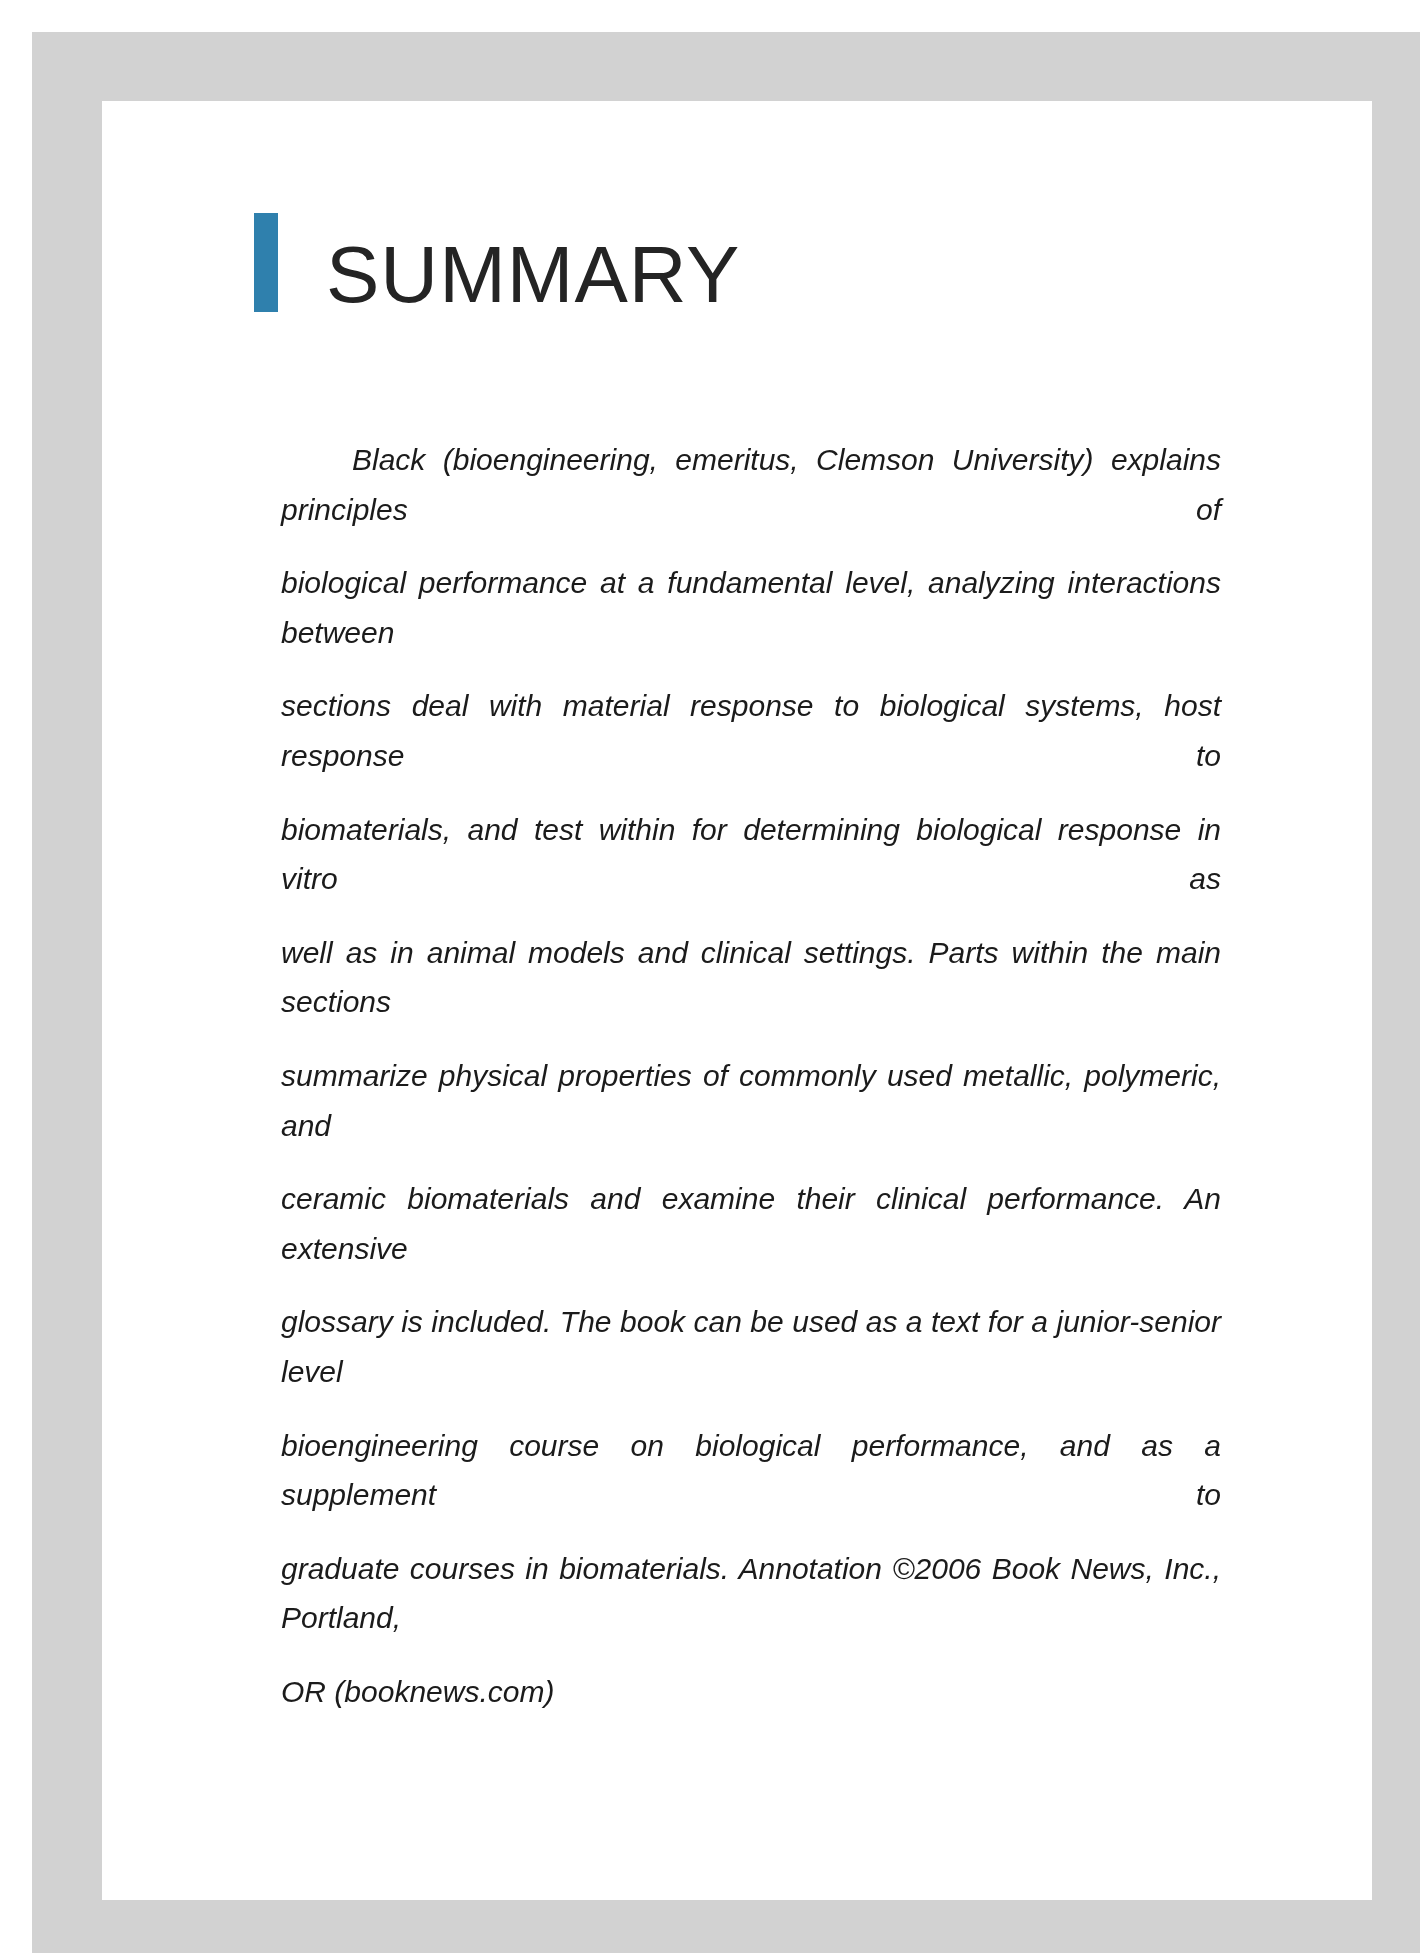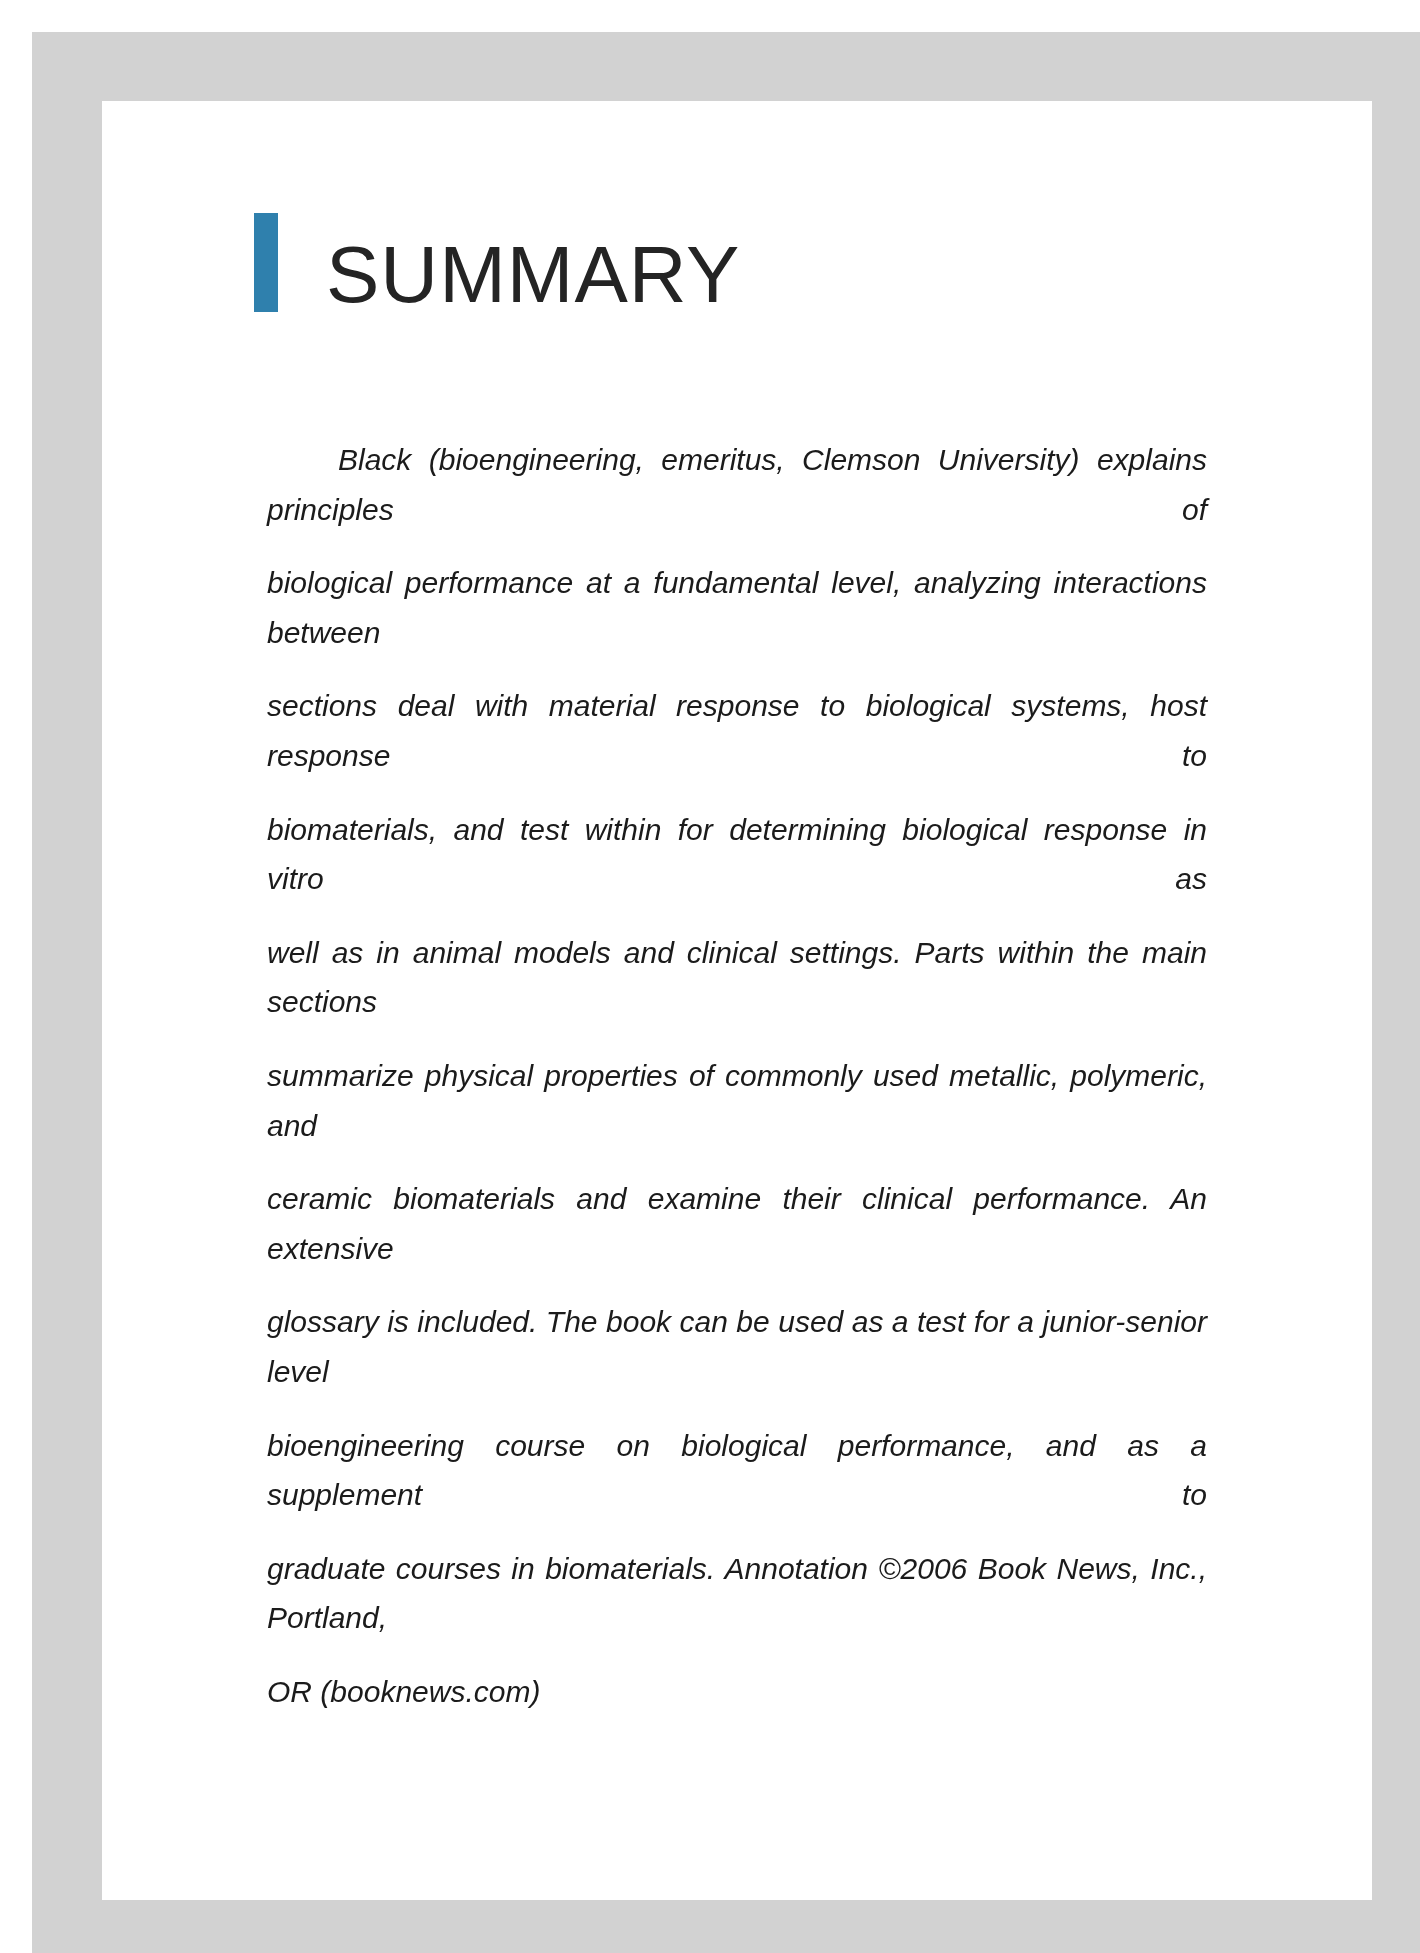--- a/index.html
+++ b/index.html
@@ -62,21 +62,21 @@
     font-size: 80px;
     line-height: 99px;
     letter-spacing: 1px;
     color: var(--heading-color, #242424);
     white-space: nowrap;
   }
 
   
   .summary {
     position: absolute;
-    left: 141px;
+    left: 155px;
     top: 310px;
     width: 988px;
     font-family: "Liberation Sans", sans-serif;
     font-style: italic;
     font-size: 30px;
     line-height: 49.6px;
     color: var(--body-color, #1b1b1b);
   }
 
   .summary .line {
@@ -108,20 +108,20 @@
     </div>
 
     <div class="summary">
       <div class="line indent">Black (bioengineering, emeritus, Clemson University) explains principles of</div>
       <div class="line">biological performance at a fundamental level, analyzing interactions between</div>
       <div class="line">sections deal with material response to biological systems, host response to</div>
       <div class="line">biomaterials, and test within for determining biological response in vitro as</div>
       <div class="line">well as in animal models and clinical settings. Parts within the main sections</div>
       <div class="line">summarize physical properties of commonly used metallic, polymeric, and</div>
       <div class="line">ceramic biomaterials and examine their clinical performance. An extensive</div>
-      <div class="line">glossary is included. The book can be used as a test for a junior-senior level</div>
+      <div class="line">glossary is included. The book can be used as a text for a junior-senior level</div>
       <div class="line">bioengineering course on biological performance, and as a supplement to</div>
       <div class="line">graduate courses in biomaterials. Annotation ©2006 Book News, Inc., Portland,</div>
       <div class="line last">OR (booknews.com)</div>
     </div>
 
   </div>
 </div>
 
 </body></html>

